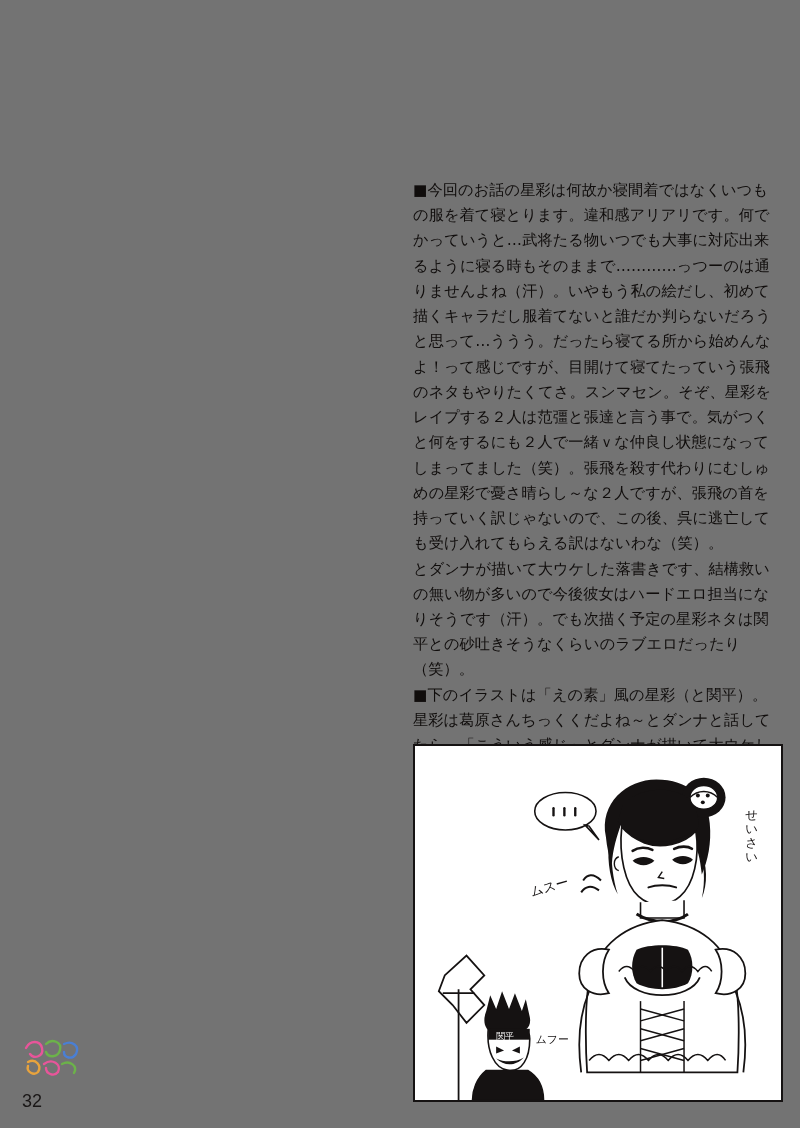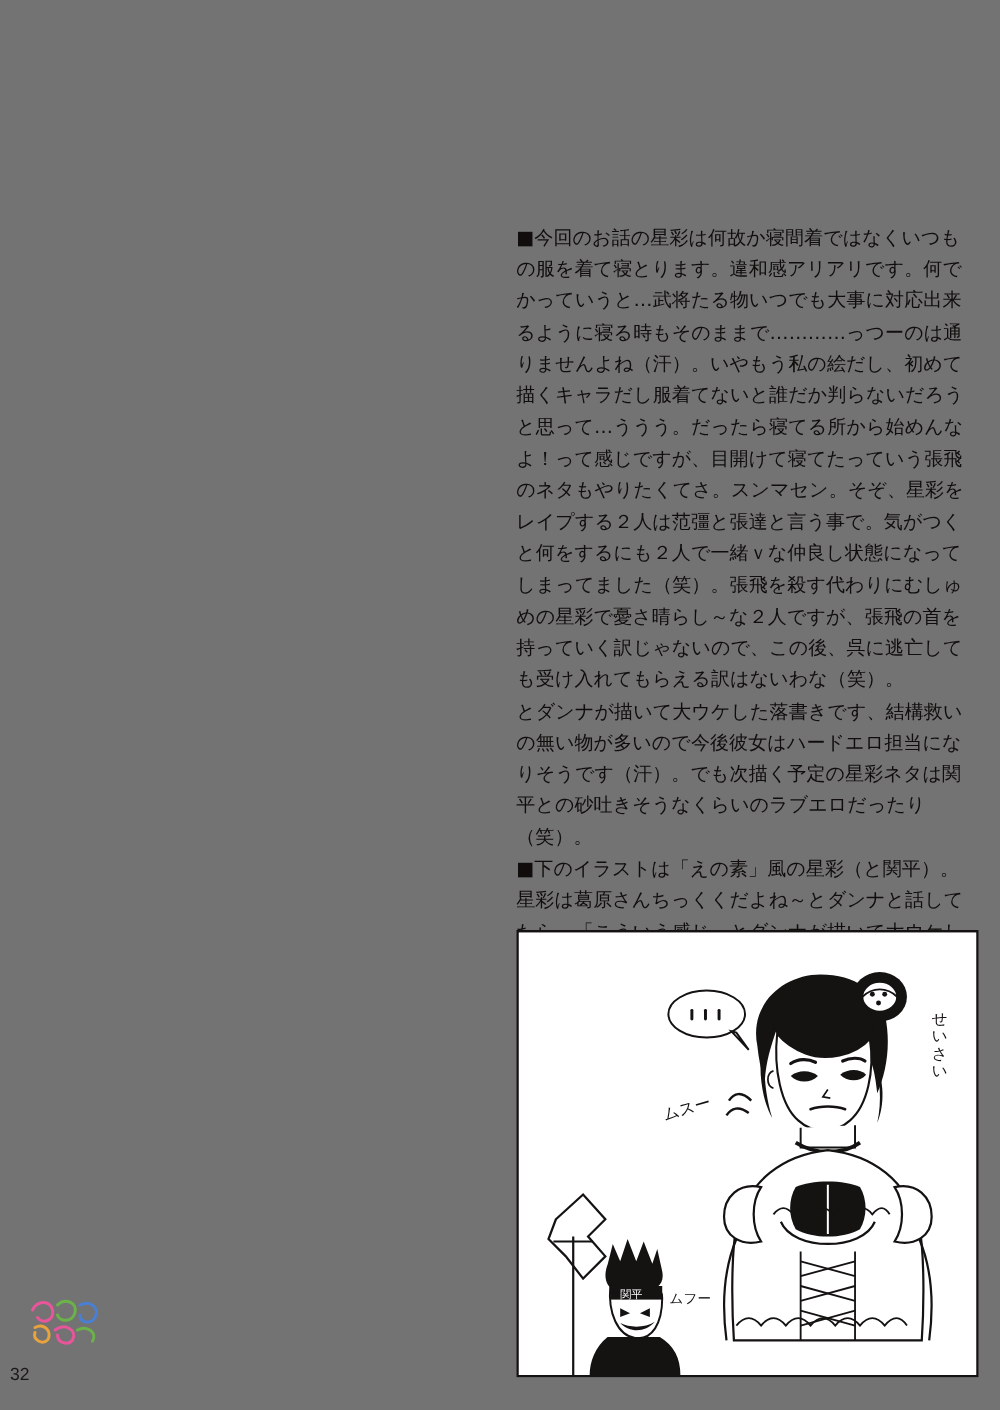--- a/index.html
+++ b/index.html
@@ -54,23 +54,23 @@
   }
   .illus-frame svg {
     display: block;
     width: 100%;
     height: 100%;
   }
 
   
   .page-number {
     position: absolute;
-    left: 8px;
+    left: 22px;
     top: 1091px;
-    font-size: 14px;
+    font-size: 18px;
     color: #1a1717;
     font-family: "Liberation Sans", sans-serif;
   }
 
   
   .corner-logo {
     position: absolute;
     left: 22px;
     top: 1032px;
     width: 64px;

